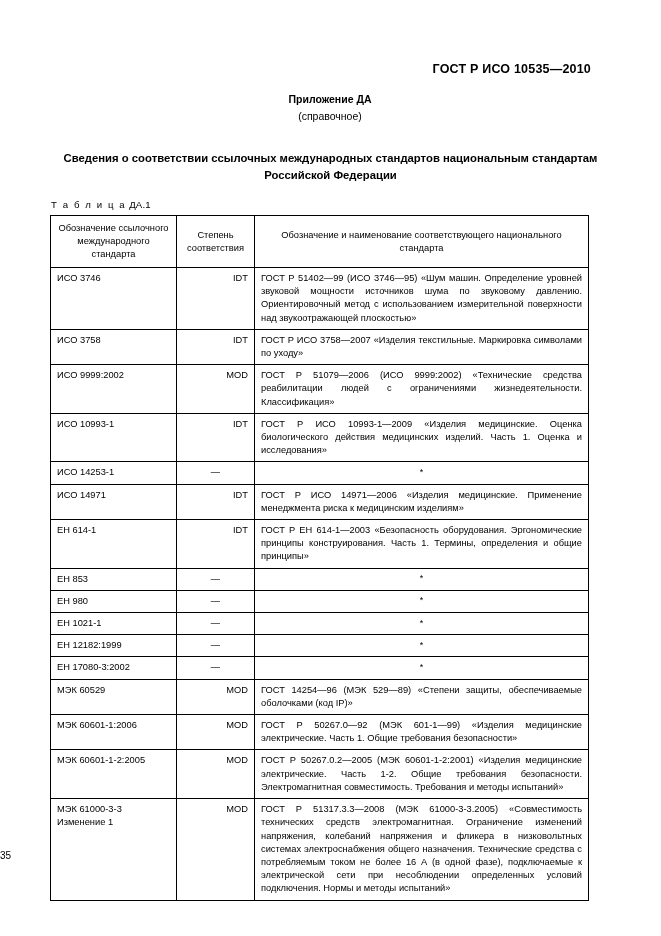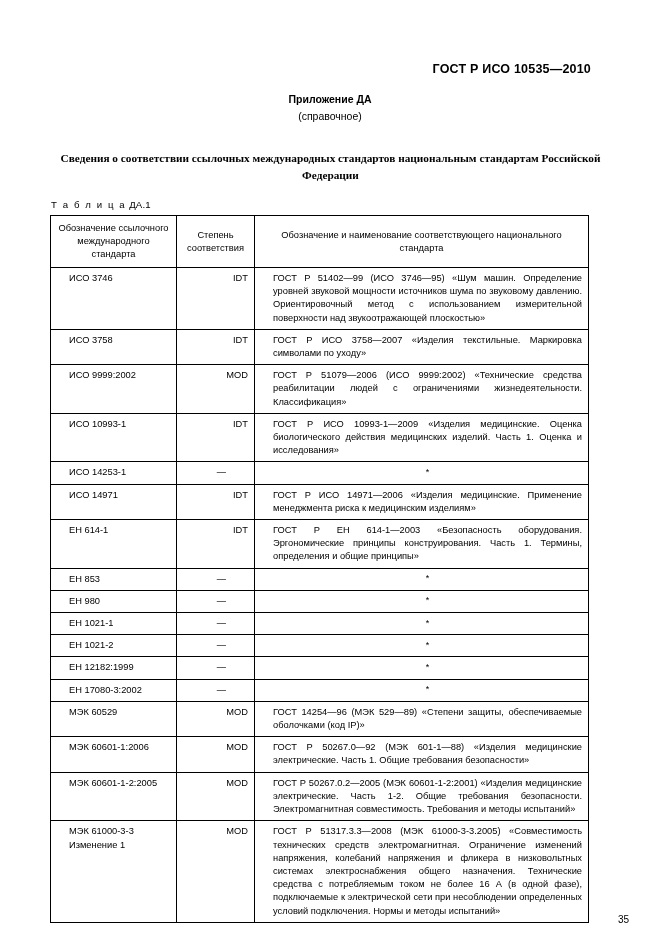--- a/index.html
+++ b/index.html
@@ -50,21 +50,20 @@
 
   .main-title {
     position: absolute;
     top: 150px;
     left: 44px;
     width: 573px;
     text-align: center;
     font-size: 11.3px;
     font-weight: bold;
     line-height: 17px;
-    font-family: Liberation Serif, serif;
   }
 
   .table-caption {
     position: absolute;
     top: 199px;
     left: 51px;
     font-size: 9.6px;
     letter-spacing: 1.6px;
   }
   .table-caption .num { letter-spacing: 0.2px; }
@@ -74,21 +73,21 @@
     position: absolute;
     top: 215px;
     left: 50px;
     width: 538px;
     border-collapse: collapse;
     table-layout: fixed;
   }
   .std-table td, .std-table th {
     border: 1px solid #000000;
     vertical-align: top;
-    padding: 4px 6px 4px 18px;
+    padding: 4px 6px 4px 6px;
     font-size: 9.3px;
     line-height: 13.2px;
     font-weight: normal;
   }
   .std-table th {
     text-align: center;
     vertical-align: middle;
     padding: 6px 5px;
     line-height: 13px;
   }
@@ -105,26 +104,25 @@
     text-align: center;
     text-align-last: center;
     vertical-align: middle;
     font-size: 9px;
     padding-top: 3px;
   }
   td.dash { text-align: center; }
 
   .page-number {
     position: absolute;
-    top: 914px;
+    top: 850px;
     left: 0;
     width: 611px;
-    text-align: right;
+    text-align: left;
     font-size: 10px;
-    margin-left: 18px;
   }
 </style>
 </head>
 <body>
 
 <div class="page">
 
   <div class="doc-header">ГОСТ Р ИСО 10535—2010</div>
 
   <div class="annex-block">
@@ -196,43 +194,38 @@
           <td class="cell-a">ЕН 980</td>
           <td class="cell-b dash">—</td>
           <td class="cell-c star">*</td>
         </tr>
         <tr>
           <td class="cell-a">ЕН 1021-1</td>
           <td class="cell-b dash">—</td>
           <td class="cell-c star">*</td>
         </tr>
         <tr>
-          <td class="cell-a">ЕН 1021-2</td>
-          <td class="cell-b dash">—</td>
-          <td class="cell-c star">*</td>
-        </tr>
-        <tr>
           <td class="cell-a">ЕН 12182:1999</td>
           <td class="cell-b dash">—</td>
           <td class="cell-c star">*</td>
         </tr>
         <tr>
           <td class="cell-a">ЕН 17080-3:2002</td>
           <td class="cell-b dash">—</td>
           <td class="cell-c star">*</td>
         </tr>
         <tr>
           <td class="cell-a">МЭК 60529</td>
           <td class="cell-b">MOD</td>
           <td class="cell-c">ГОСТ 14254—96 (МЭК 529—89) «Степени защиты, обеспечиваемые оболочками (код IP)»</td>
         </tr>
         <tr>
           <td class="cell-a">МЭК 60601-1:2006</td>
           <td class="cell-b">MOD</td>
-          <td class="cell-c">ГОСТ Р 50267.0—92 (МЭК 601-1—88) «Изделия медицинские электрические. Часть 1. Общие требования безопасности»</td>
+          <td class="cell-c">ГОСТ Р 50267.0—92 (МЭК 601-1—99) «Изделия медицинские электрические. Часть 1. Общие требования безопасности»</td>
         </tr>
         <tr>
           <td class="cell-a">МЭК 60601-1-2:2005</td>
           <td class="cell-b">MOD</td>
           <td class="cell-c">ГОСТ Р 50267.0.2—2005 (МЭК 60601-1-2:2001)  «Изделия медицинские электрические. Часть 1-2. Общие требования безопасности. Электромагнитная совместимость. Требования и методы испытаний»</td>
         </tr>
         <tr>
           <td class="cell-a">МЭК 61000-3-3
 Изменение 1</td>
           <td class="cell-b">MOD</td>

